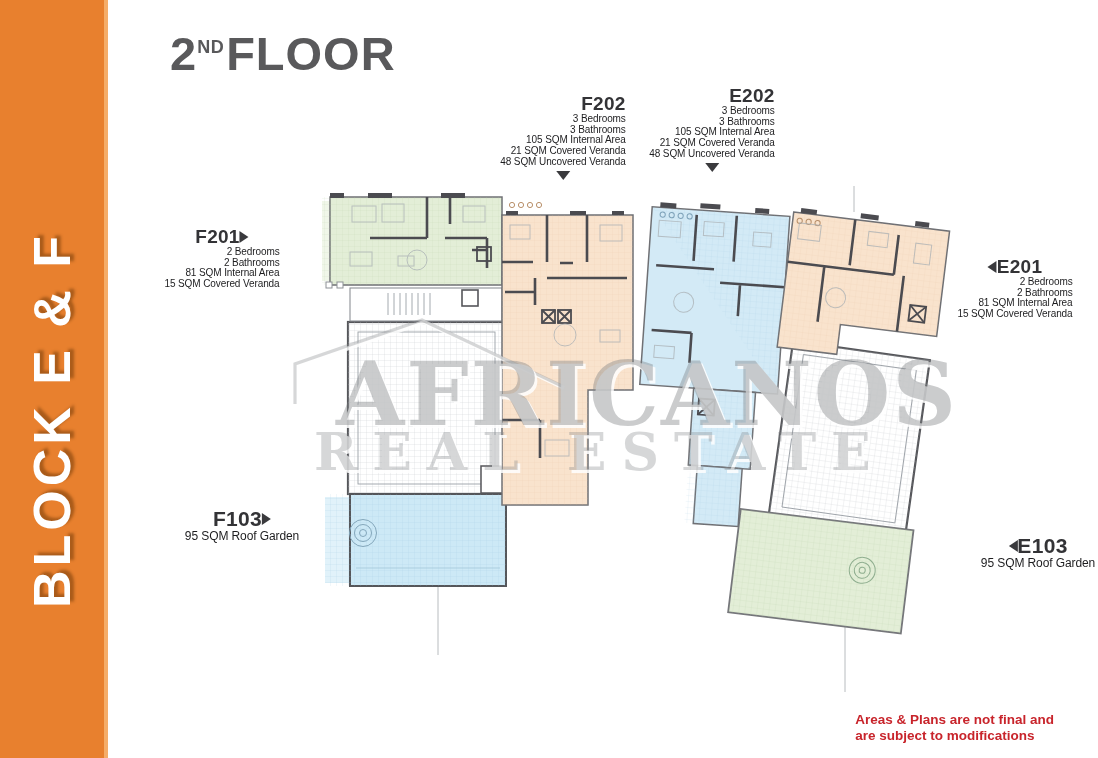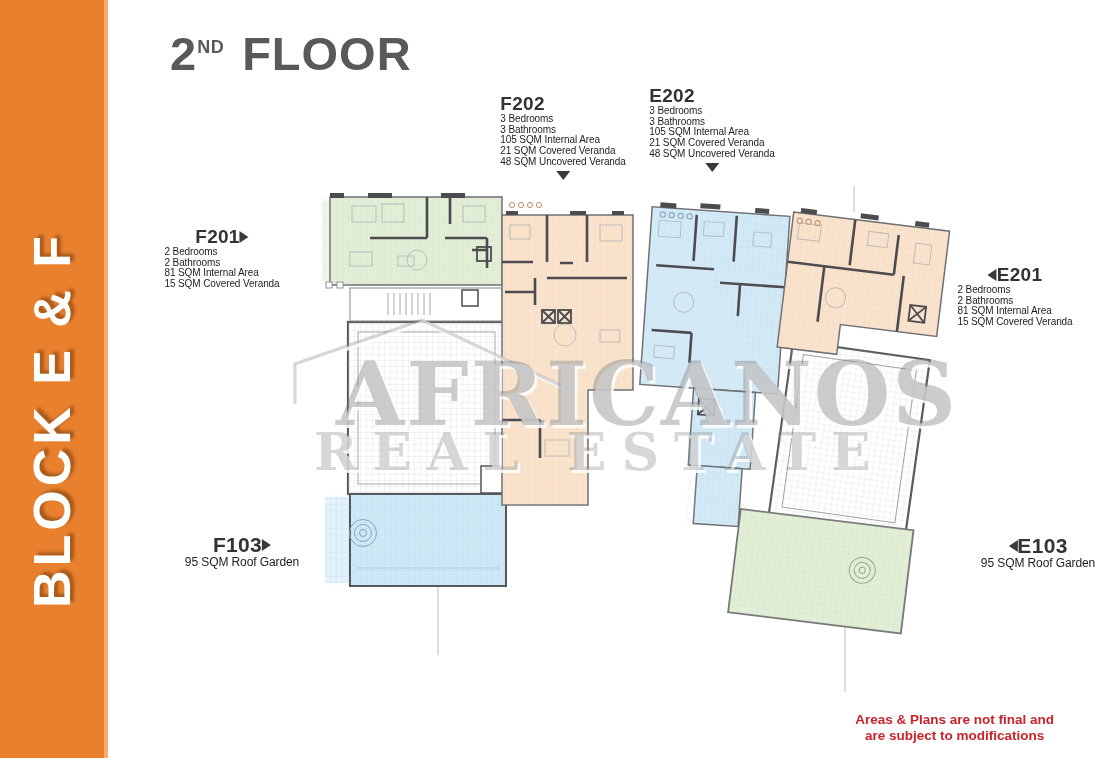--- a/index.html
+++ b/index.html
@@ -9,38 +9,38 @@
   .sidebar{position:absolute;left:0;top:0;width:104px;height:758px;background:var(--orange,#E8802E);z-index:2;}
   .sidebar-stripe{position:absolute;left:104px;top:0;width:4px;height:758px;background:var(--orange-light,#F5AD69);z-index:2;}
   .sidebar-label{position:absolute;left:52px;top:420px;transform:translate(-50%,-50%) rotate(-90deg);
     white-space:nowrap;color:#ffffff;font-weight:bold;font-size:52px;letter-spacing:4px;z-index:3;
     text-shadow:3px 4px 3px rgba(90,45,0,.45);}
 
   
   .title{position:absolute;left:170px;top:26px;font-size:47px;font-weight:bold;color:var(--title-gray,#59595B);
     letter-spacing:1px;z-index:3;}
   .title .sup{font-size:18px;position:relative;top:-17px;letter-spacing:.5px;}
-  .title .word{margin-left:18px;}
-
-  
-  .ulabel{position:absolute;transform:translateX(-50%);text-align:left;color:#1d1d1f;z-index:4;white-space:nowrap;}
+  .title .word{margin-left:2px;}
+
+  
+  .ulabel{position:absolute;transform:translateX(-50%);text-align:right;color:#1d1d1f;z-index:4;white-space:nowrap;}
   .nrow{display:flex;align-items:center;justify-content:center;}
   .uname{font-size:19px;font-weight:bold;color:#333336;line-height:1.05;letter-spacing:.3px;}
   .big .uname{font-size:21px;}
   .udet{font-size:10px;line-height:1.07;font-weight:400;letter-spacing:-0.1px;}
   .arrow-down{width:0;height:0;border-left:7px solid transparent;border-right:7px solid transparent;
     border-top:9px solid #3a3a3d;margin:4px auto 0;}
   .arrow-right{width:0;height:0;border-top:6px solid transparent;border-bottom:6px solid transparent;
     border-left:9px solid #3a3a3d;}
   .arrow-left{width:0;height:0;border-top:6px solid transparent;border-bottom:6px solid transparent;
     border-right:9px solid #3a3a3d;}
 
   
   .disclaimer{position:absolute;right:44px;top:712px;color:var(--red,#C8242B);font-weight:bold;
-    font-size:13.5px;line-height:1.15;text-align:center;z-index:4;}
+    font-size:13.5px;line-height:1.15;z-index:4;}
 
   
   .plan{position:absolute;left:0;top:0;z-index:1;}
   .wall{stroke:var(--wall,#4B4B50);stroke-width:2.6;fill:none;}
   .wall2{stroke:var(--wall,#4B4B50);stroke-width:1.8;fill:none;}
   .tick{fill:var(--wall,#4B4B50);}
   .furn{stroke:#aab0b4;stroke-width:1;fill:none;opacity:.75;}
   .hair{stroke:#b0b4b8;stroke-width:.9;fill:none;}
   .thin{stroke:#9aa0a6;stroke-width:.9;fill:none;}
   .fill-green{fill:var(--green,#E3EED7);}
@@ -253,32 +253,32 @@
   <div class="nrow">
     <span class="uname">F201</span>
     <span class="arrow-right"></span>
   </div>
   <div class="udet">2 Bedrooms</div>
   <div class="udet">2 Bathrooms</div>
   <div class="udet">81 SQM Internal Area</div>
   <div class="udet">15 SQM Covered Veranda</div>
 </div>
 
-<div class="ulabel" style="left:1015px;top:265px;">
+<div class="ulabel" style="left:1015px;top:257px;">
   <div class="nrow">
     <span class="arrow-left"></span>
     <span class="uname">E201</span>
   </div>
   <div class="udet">2 Bedrooms</div>
   <div class="udet">2 Bathrooms</div>
   <div class="udet">81 SQM Internal Area</div>
   <div class="udet">15 SQM Covered Veranda</div>
 </div>
 
-<div class="ulabel big" style="left:242px;top:534px;">
+<div class="ulabel big" style="left:242px;top:508px;">
   <div class="nrow">
     <span class="uname">F103</span>
     <span class="arrow-right"></span>
   </div>
   <div class="udet" style="font-size:12px;">95 SQM Roof Garden</div>
 </div>
 
 <div class="ulabel big" style="left:1038px;top:535px;">
   <div class="nrow">
     <span class="arrow-left"></span>

